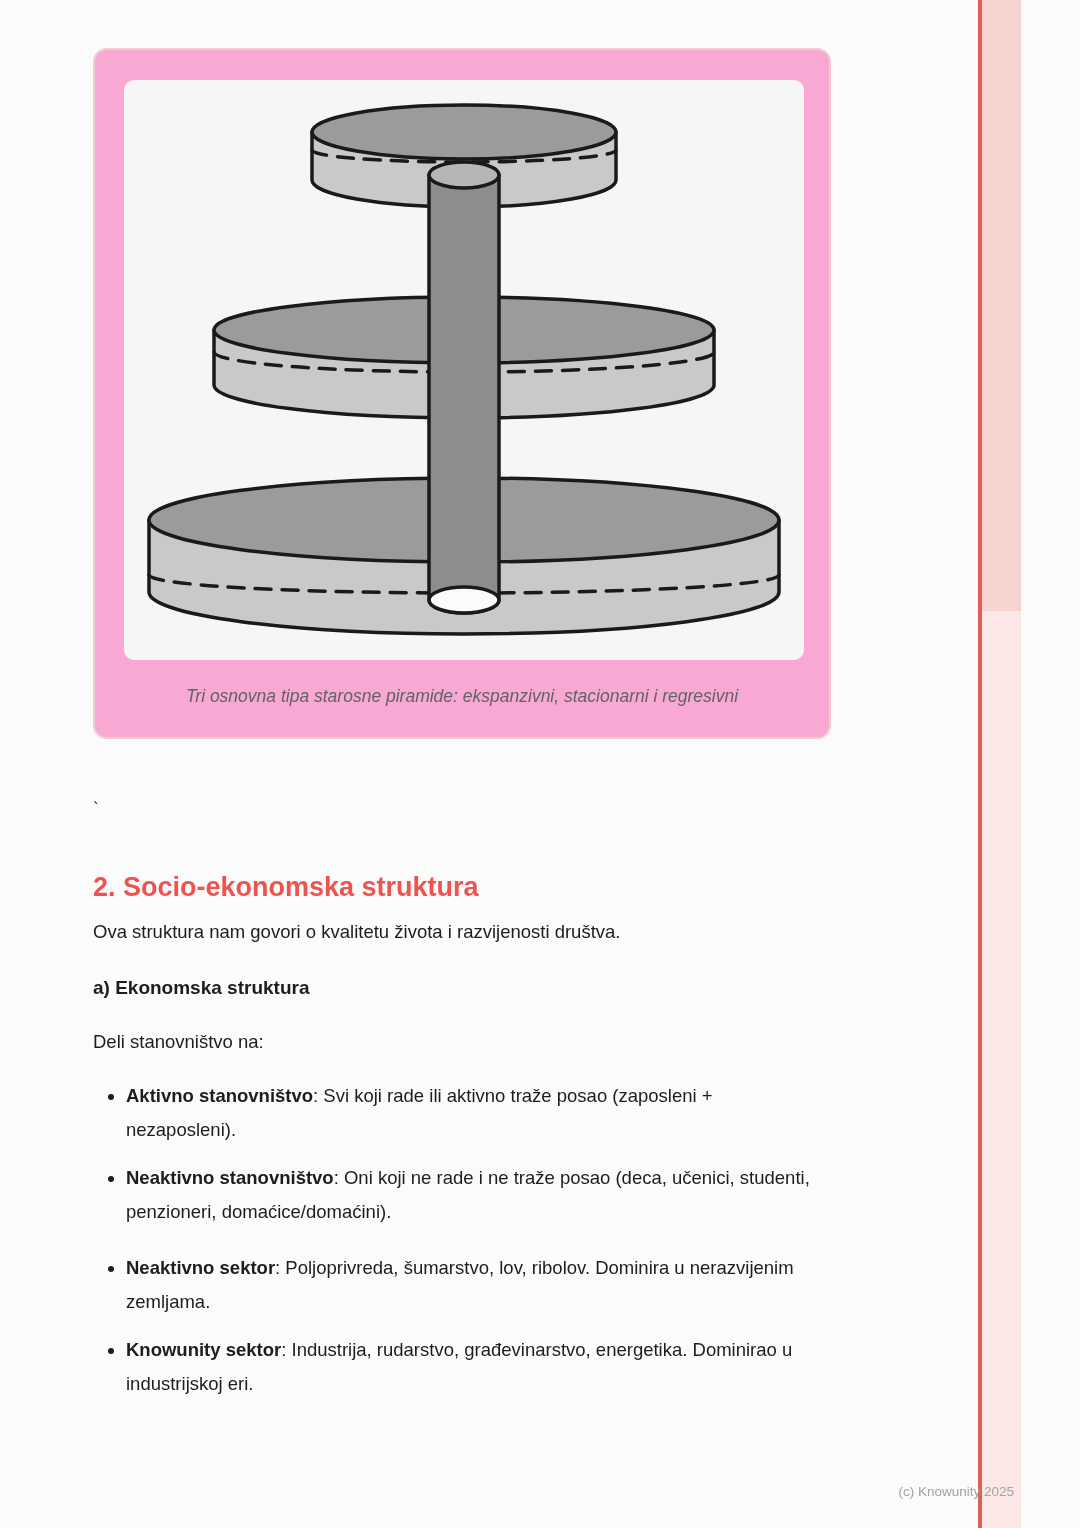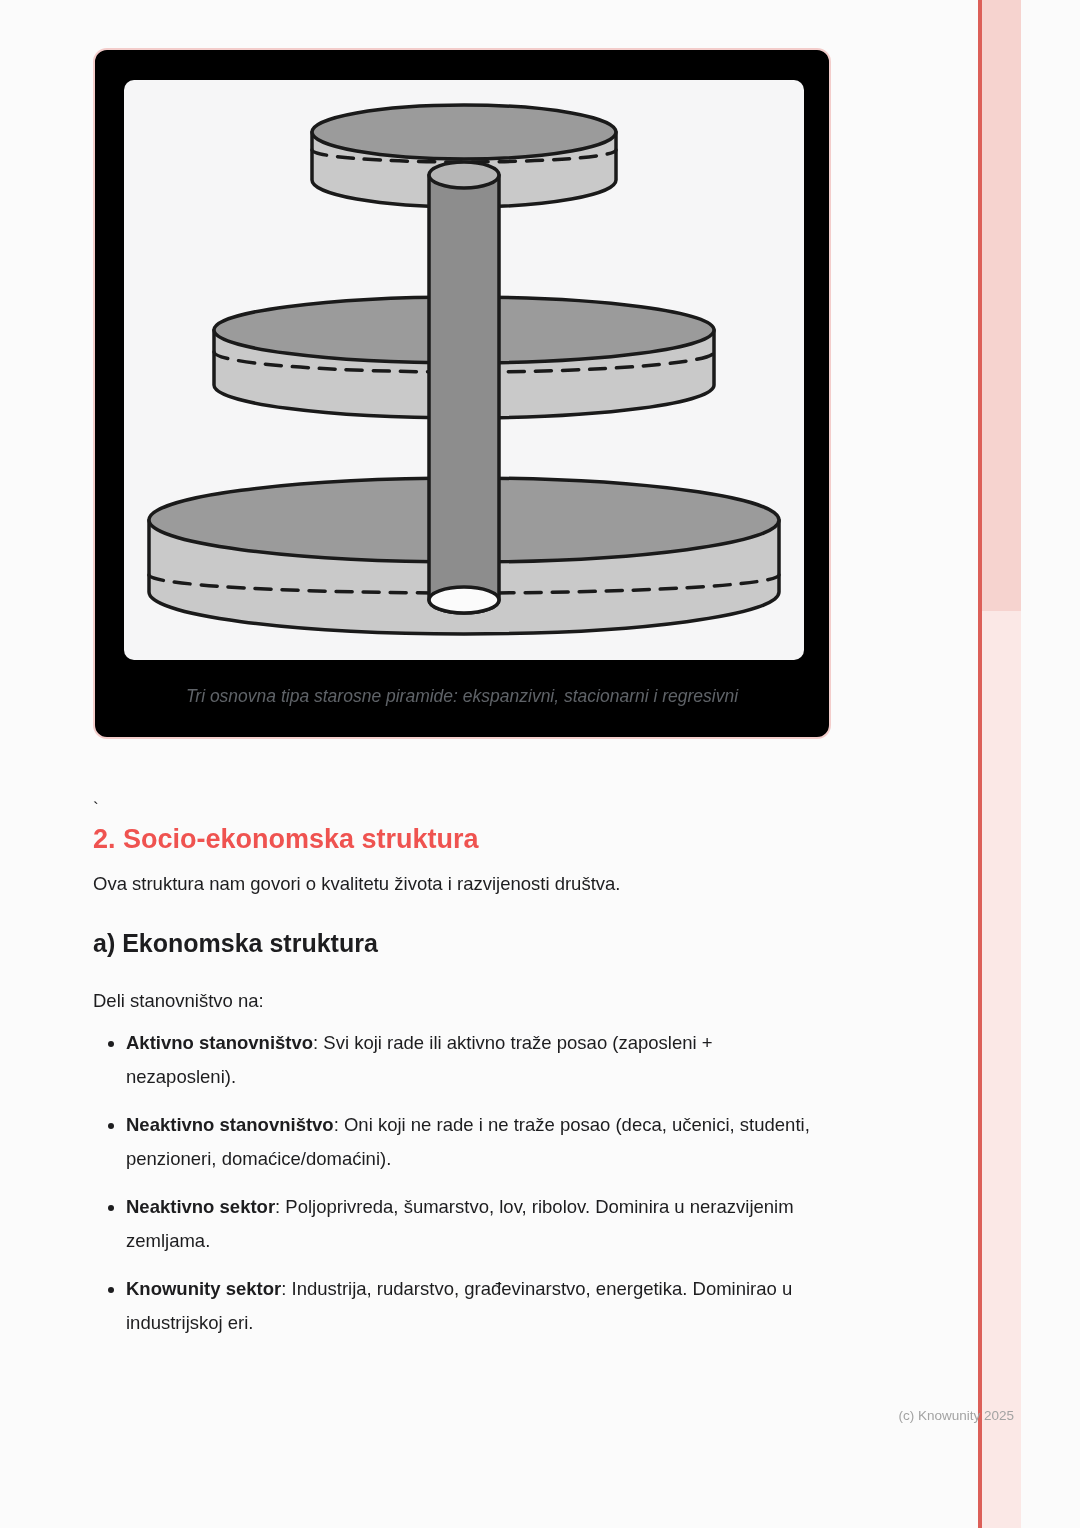--- a/index.html
+++ b/index.html
@@ -16,21 +16,21 @@
     overflow: hidden;
   }
   .content {
     padding: 48px 0 0 93px;
     width: 830px;
   }
 
   
   .card {
     width: 738px;
-    background: #000000;
+    background: #f9a8d4;
     border: 2px solid #f3cdcb;
     border-radius: 14px;
     padding: 30px 29px 30px 29px;
   }
   .panel {
     width: 680px;
     height: 580px;
     background: #f6f6f7;
     border-radius: 10px;
     overflow: hidden;
@@ -45,40 +45,41 @@
   }
 
   .stray {
     margin-top: 60px;
     font-size: 17px;
     color: #1d1d1f;
     height: 22px;
   }
 
   h2.section-heading {
+    margin-top: 48px;
     font-size: 27px;
     line-height: 36px;
     font-weight: 700;
     color: #ef5350;
   }
   p.body-text {
     margin-top: 12px;
     font-size: 18.5px;
     line-height: 30px;
     max-width: 740px;
   }
   p.lead { margin-top: 28px; }
   h3.sub-heading {
     margin-top: 30px;
-    font-size: 25px;
+    font-size: 19px;
     font-weight: 700;
     color: #1d1d1f;
   }
   ul.bullets {
-    margin-top: 10px;
+    margin-top: 22px;
     padding-left: 33px;
     max-width: 730px;
   }
   ul.bullets li {
     font-size: 18.5px;
     line-height: 34px;
     margin-bottom: 14px;
   }
   ul.bullets li strong { font-weight: 700; }
 
@@ -91,21 +92,21 @@
     height: 100%;
     border-left: 4px solid #dc5f58;
     background: linear-gradient(to bottom,
       #f6d3cf 0%, #f6d3cf 40%,
       #fbe8e6 40%, #fbe8e6 100%);
     z-index: 1;
   }
 
   .watermark {
     position: absolute;
-    top: 1408px;
+    top: 1484px;
     right: 66px;
     font-size: 13.5px;
     color: #a3a3a3;
     z-index: 2;
     white-space: nowrap;
   }
 </style>
 </head>
 <body>
 

